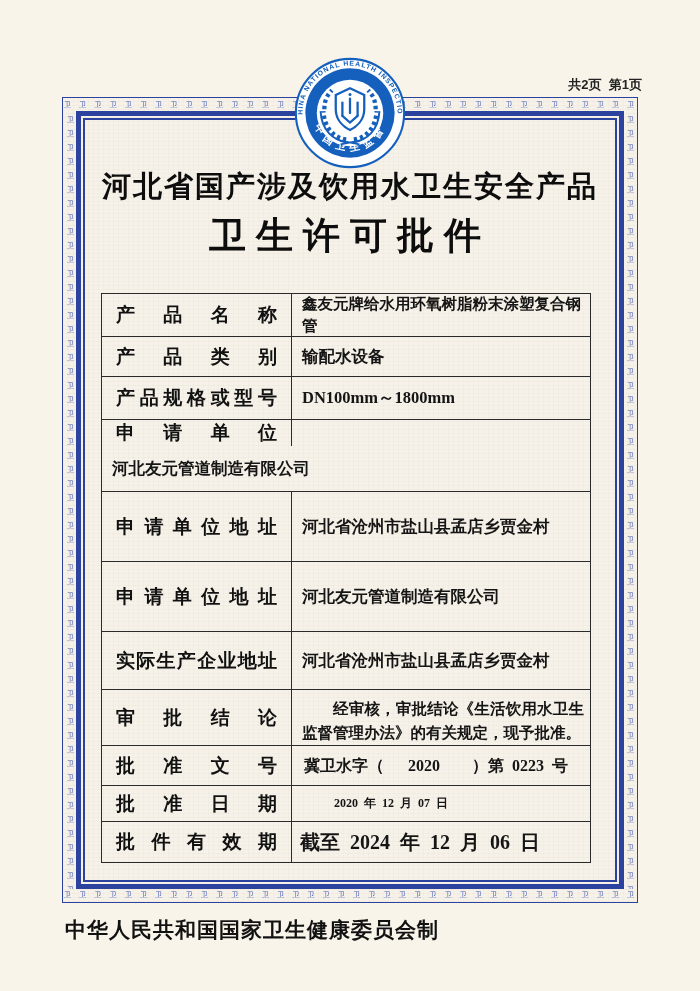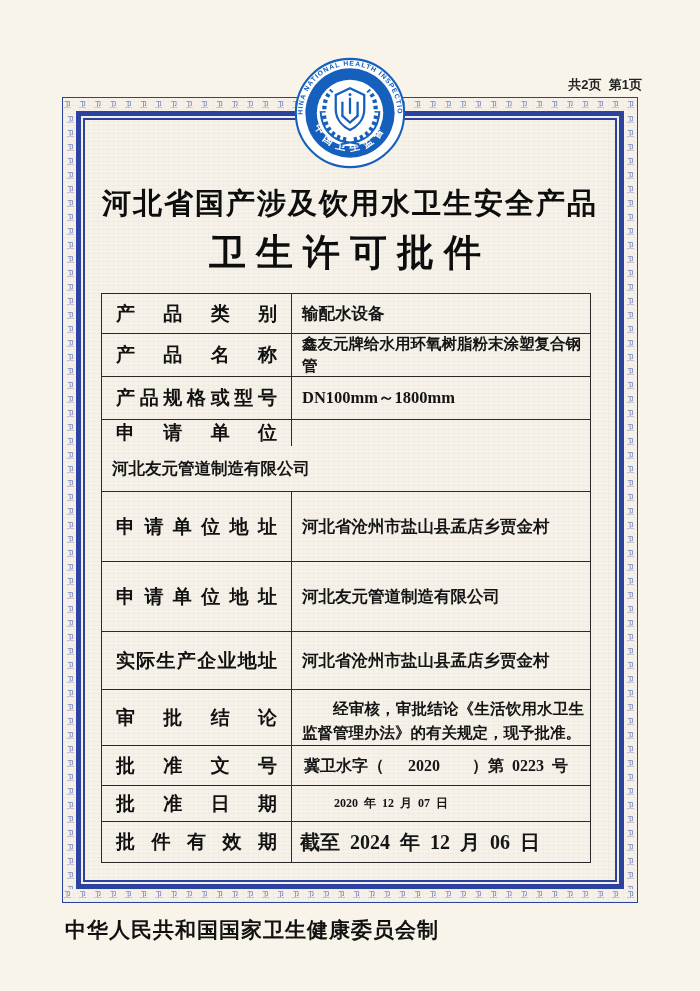--- a/index.html
+++ b/index.html
@@ -41,21 +41,21 @@
   .frame-band {
     position:absolute; left:13px; top:13px; right:13px; bottom:13px;
     border:5px solid #2b429f;
   }
   .frame-inner {
     position:absolute; left:2px; top:2px; right:2px; bottom:2px;
     border:2px solid #2b429f;
   }
   
   .title1 {
-    margin-top:64px; text-align:center;
+    margin-top:47px; text-align:center;
     font-size:29px; font-weight:bold; letter-spacing:2px; color:#0d0d0d;
   }
   .title2 {
     margin-top:4px; text-align:center;
     font-size:37px; font-weight:bold; letter-spacing:10px; color:#0d0d0d;
   }
   
   .cert-table {
     position:absolute; left:16px; top:173px; width:490px;
     border:1px solid #2a2a2a;
@@ -108,31 +108,31 @@
   <div class="glyph-strip bottom">卫 卫 卫 卫 卫 卫 卫 卫 卫 卫 卫 卫 卫 卫 卫 卫 卫 卫 卫 卫 卫 卫 卫 卫 卫 卫 卫 卫 卫 卫 卫 卫 卫 卫 卫 卫 卫 卫 卫 卫 卫 卫 卫 卫 卫 卫 卫 卫 卫 卫 卫 卫 卫 卫 卫 卫 卫 卫 卫 卫 卫 卫 卫 卫 卫 卫 卫 卫 卫 卫 卫 卫 卫 卫 卫 卫 卫 卫 卫 卫 卫 卫 卫 卫 卫 卫 卫 卫 卫 卫 卫 卫 卫 卫 卫 </div>
   <div class="glyph-strip left">卫 卫 卫 卫 卫 卫 卫 卫 卫 卫 卫 卫 卫 卫 卫 卫 卫 卫 卫 卫 卫 卫 卫 卫 卫 卫 卫 卫 卫 卫 卫 卫 卫 卫 卫 卫 卫 卫 卫 卫 卫 卫 卫 卫 卫 卫 卫 卫 卫 卫 卫 卫 卫 卫 卫 卫 卫 卫 卫 卫 卫 卫 卫 卫 卫 卫 卫 卫 卫 卫 卫 卫 卫 卫 卫 卫 卫 卫 卫 卫 卫 卫 卫 卫 卫 卫 卫 卫 卫 卫 卫 卫 卫 卫 卫 </div>
   <div class="glyph-strip right">卫 卫 卫 卫 卫 卫 卫 卫 卫 卫 卫 卫 卫 卫 卫 卫 卫 卫 卫 卫 卫 卫 卫 卫 卫 卫 卫 卫 卫 卫 卫 卫 卫 卫 卫 卫 卫 卫 卫 卫 卫 卫 卫 卫 卫 卫 卫 卫 卫 卫 卫 卫 卫 卫 卫 卫 卫 卫 卫 卫 卫 卫 卫 卫 卫 卫 卫 卫 卫 卫 卫 卫 卫 卫 卫 卫 卫 卫 卫 卫 卫 卫 卫 卫 卫 卫 卫 卫 卫 卫 卫 卫 卫 卫 卫 </div>
   <div class="frame-band">
     <div class="frame-inner">
 
       <div class="title1">河北省国产涉及饮用水卫生安全产品</div>
       <div class="title2">卫生许可批件</div>
 
       <div class="cert-table">
+        <div class="row rh0">
+          <div class="cell-label">
+              <span>产品名称</span>
+            </div>
+          <div class="cell-value" style="font-size:15.5px;">鑫友元牌给水用环氧树脂粉末涂塑复合钢管</div>
+        </div>
         <div class="row rh1">
           <div class="cell-label">
               <span>产品类别</span>
             </div>
           <div class="cell-value">输配水设备</div>
-        </div>
-        <div class="row rh0">
-          <div class="cell-label">
-              <span>产品名称</span>
-            </div>
-          <div class="cell-value" style="font-size:15.5px;">鑫友元牌给水用环氧树脂粉末涂塑复合钢管</div>
         </div>
         <div class="row rh2">
           <div class="cell-label">
               <span>产品规格或型号</span>
             </div>
           <div class="cell-value">DN100mm～1800mm</div>
         </div>
         <div class="row rh3">
           <div class="cell-label">
               <span>申请单位</span>

